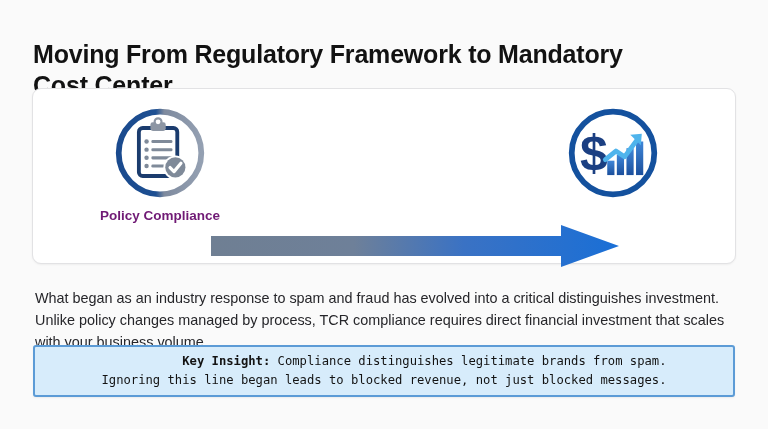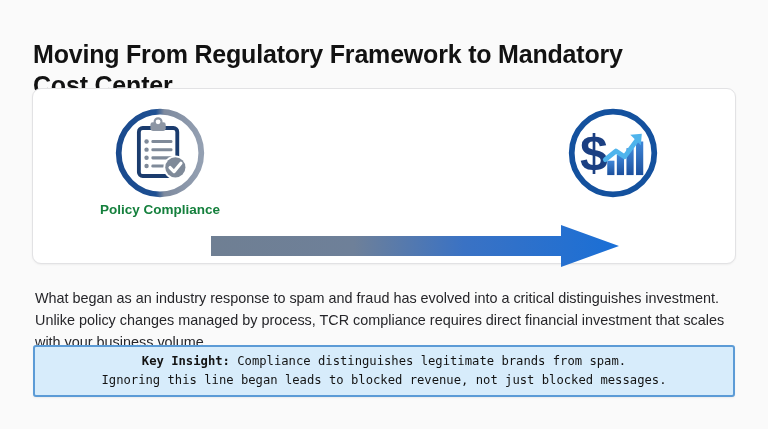--- a/index.html
+++ b/index.html
@@ -58,23 +58,24 @@
   .node-right { left: 470px; }
 
   .badge {
     width: 96px;
     height: 96px;
     margin: 0 auto;
     display: block;
   }
 
   .node-label {
+    margin-top: 6px;
     font-size: 13.5px;
     font-weight: bold;
-    color: #15803d;
+    color: #701a75;
     line-height: 1.32;
   }
   .node-label .sub { display: block; }
 
   
   .arrow {
     position: absolute;
     left: 176px;
     top: 136px;
     width: 412px;
@@ -106,21 +107,21 @@
     display: flex;
     align-items: center;
     justify-content: center;
     box-shadow: 0 1px 2px rgba(0,0,0,0.06);
   }
   .callout-text {
     font-family: "DejaVu Sans Mono", monospace;
     font-size: 12.2px;
     line-height: 1.58;
     color: #131313;
-    text-align: center;
+    text-align: right;
     padding: 0 10px;
   }
   .callout-text .lead { font-weight: bold; }
 </style>
 </head>
 <body>
 
 <div class="slide">
 
   <h1 class="title">Moving From Regulatory Framework to Mandatory Cost Center</h1>

